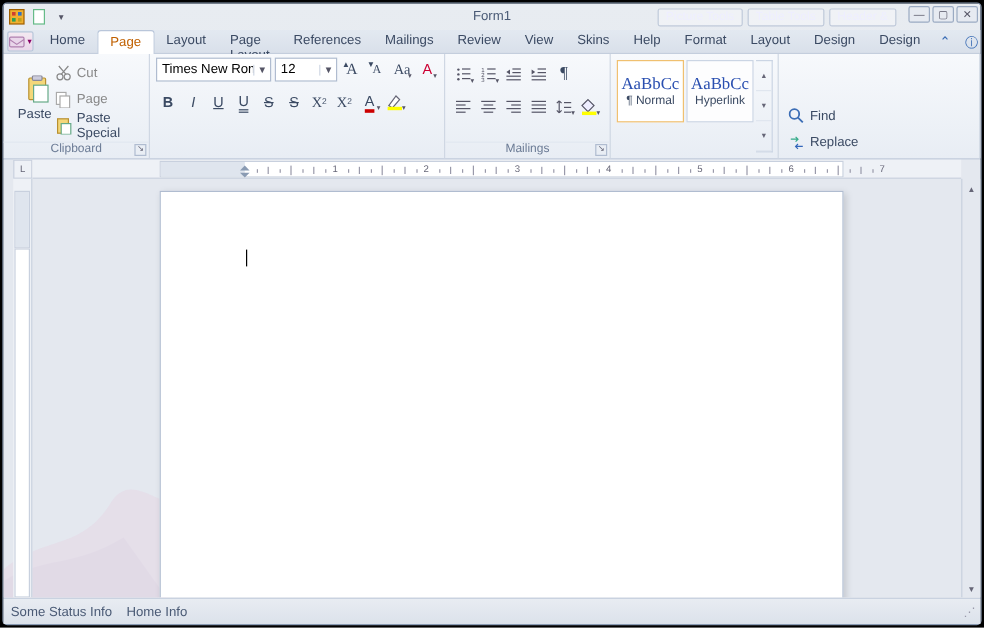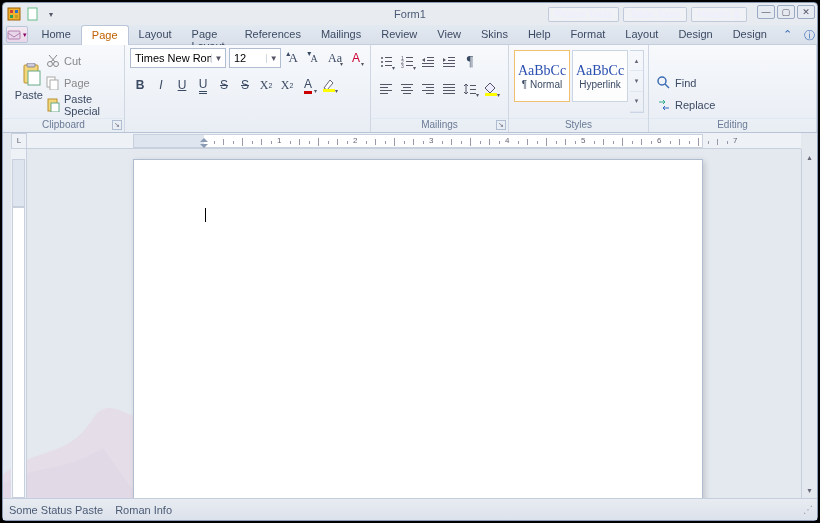--- a/index.html
+++ b/index.html
@@ -325,21 +325,20 @@
             <div class="prev">AaBbCc</div>
             <div>Hyperlink</div>
           </div>
           <div class="stylearr">
               <div>▴</div>
               <div>▾</div>
               <div>▾</div>
             </div>
         </div>
       </div>
-      <div class="group-label"><span>Styles</span></div>
     </div>
 
     <div class="group" style="flex:1">
       <div class="group-body">
         <div class="vlist">
           <div class="row enabled">
               <svg class="smicon">
                 <circle cx="5" cy="5" r="4" fill="none" stroke="#3b6db5" stroke-width="1.5"></circle>
                 <path d="M8 8 L12 12" stroke="#3b6db5" stroke-width="1.5"></path>
               </svg>
@@ -347,21 +346,20 @@
             </div>
           <div class="row enabled">
               <svg class="smicon">
                 <path d="M2 4 L8 4 M6 2 L8 4 L6 6" stroke="#3a8" fill="none"></path>
                 <path d="M12 10 L6 10 M8 8 L6 10 L8 12" stroke="#36b" fill="none"></path>
               </svg>
               <span>Replace</span>
             </div>
         </div>
       </div>
-      <div class="group-label"><span>Editing</span></div>
     </div>
   </div>
 
   <div class="workspace">
     <svg class="deco" viewBox="0 0 140 120">
         <path d="M-20 120 C 20 60, 60 90, 90 40 C 110 10, 140 60, 150 30 L150 140 L-20 140 Z" fill="#e7cde0"></path>
         <path d="M-20 120 C 30 80, 50 100, 100 70 L150 140 L-20 140 Z" fill="#ddc0d8"></path>
       </svg>
     <div style="position:absolute;top:0;left:8px;width:16px;height:16px;background:#eef1f6;border:1px solid #c8d0de;font-size:8px;color:#667;text-align:center;line-height:14px;">L</div>
     <div class="hruler">
@@ -439,17 +437,17 @@
       </div>
     </div>
     <div class="vscroll">
       <div class="arrow">▴</div>
       <div class="track"></div>
       <div class="arrow" style="position:absolute;bottom:0;width:100%;">▾</div>
     </div>
   </div>
 
   <div class="statusbar">
-    <span>Some Status Paste</span>
-    <span>Roman Info</span>
+    <span>Some Status Info</span>
+    <span>Home Info</span>
     <span class="resize">⋰</span>
   </div>
 </div>
 
 </body></html>

